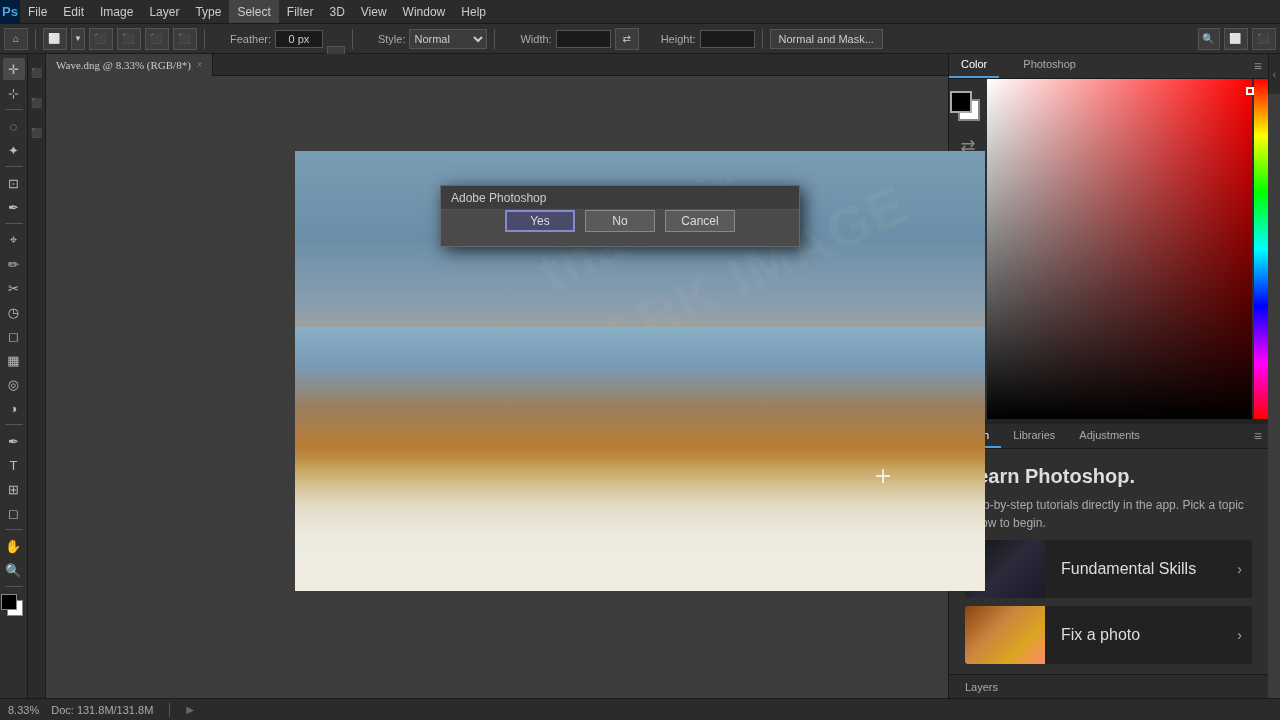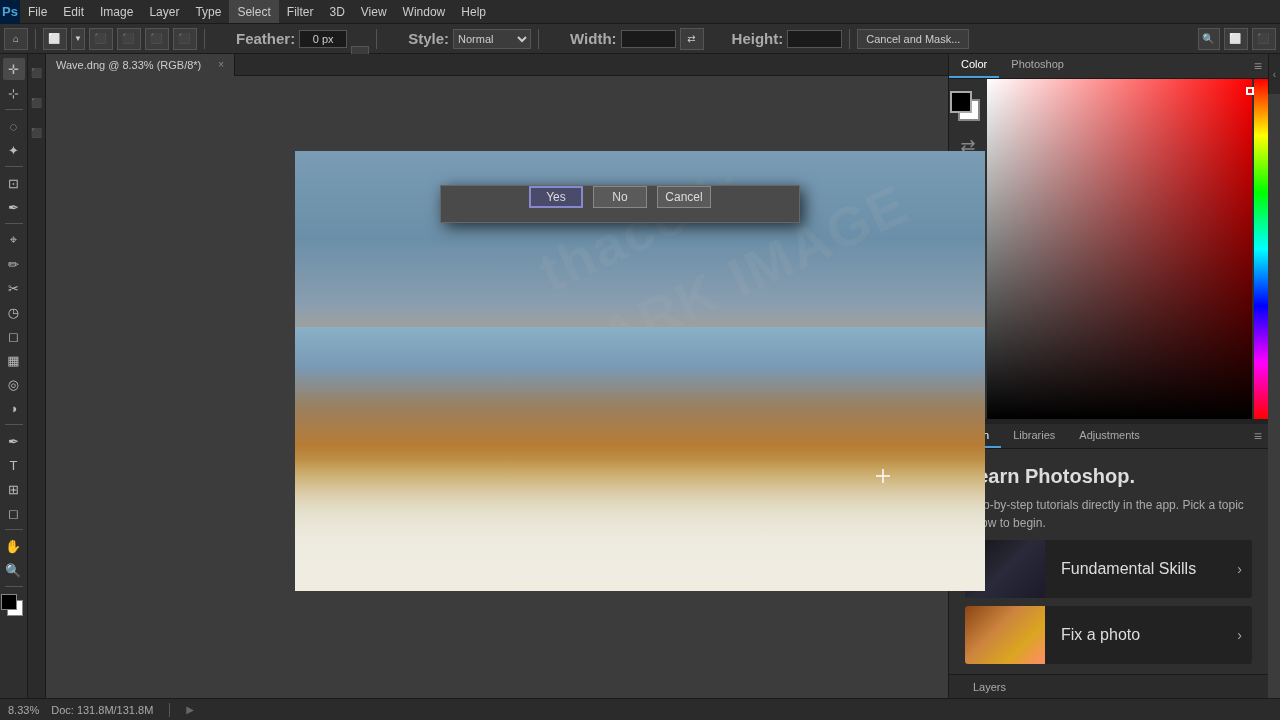--- a/index.html
+++ b/index.html
@@ -22,21 +22,21 @@
     
     #toolbar {
       width: 100%; height: 30px; background: #2f2f2f; display: flex; align-items: center;
       border-bottom: 1px solid #1a1a1a; padding: 0 4px; gap: 4px;
     }
     .tool-btn {
       width: 24px; height: 22px; background: #3c3c3c; border: 1px solid #555; display: flex; align-items: center; justify-content: center;
       font-size: 10px; cursor: pointer; color: #ccc;
     }
     .toolbar-sep { width: 1px; height: 20px; background: #555; margin: 0 3px; }
-    .toolbar-label { font-size: 15px; color: #aaa; margin-left: 24px; font-weight: bold; }
+    .toolbar-label { font-size: 11px; color: #aaa; margin-left: 18px; }
     .toolbar-input {
       height: 18px; width: 48px; background: #1a1a1a; border: 1px solid #555; color: #ccc; font-size: 11px; text-align: center; outline: none;
     }
     .toolbar-select {
       height: 20px; background: #3c3c3c; border: 1px solid #555; color: #ccc; font-size: 11px; outline: none;
     }
     .toolbar-btn-text {
       height: 20px; padding: 0 8px; background: #3c3c3c; border: 1px solid #555; color: #ccc; font-size: 11px; cursor: pointer; display: flex; align-items: center;
     }
 
@@ -53,22 +53,22 @@
       font-size: 13px; cursor: pointer; color: #bbb; border-radius: 2px;
     }
     .tool-icon.active { background: #4a4a4a; }
     .tool-sep { width: 18px; height: 1px; background: #555; margin: 3px 0; }
 
     
     #tab-bar {
       height: 22px; background: #2b2b2b; display: flex; align-items: center; border-bottom: 1px solid #1a1a1a;
     }
     .tab {
-      height: 22px; padding: 0 10px; background: #4a4a4a; display: flex; align-items: center; gap: 17px;
-      font-size: 11px; color: #ccc; border-right: 1px solid #1a1a1a; cursor: pointer;
+      height: 22px; padding: 0 10px; background: #4a4a4a; display: flex; align-items: center; gap: 6px;
+      font-size: 11px; color: #ccc; border-right: 1px solid #1a1a1a; cursor: pointer; font-family: Liberation Serif, serif;
     }
     .tab.active { background: #3c3c3c; }
     .tab-close { font-size: 10px; color: #888; cursor: pointer; }
 
     
     #canvas-content {
       position: absolute; top: 22px; left: 0; right: 0; bottom: 0;
       display: flex; align-items: center; justify-content: center;
     }
     .canvas-image {
@@ -77,21 +77,21 @@
     }
 
     
     #right-panel {
       width: 320px; background: #2f2f2f; border-left: 1px solid #1a1a1a;
       display: flex; flex-direction: column;
     }
 
     
     #color-panel { height: 365px; display: flex; flex-direction: column; }
-    #color-tabs { display: flex; border-bottom: 1px solid #1a1a1a; }
+    #color-tabs { display: flex; border-bottom: 1px solid #1a1a1a; gap: 12px; }
     .panel-tab {
       padding: 4px 12px; font-size: 11px; color: #aaa; cursor: pointer; border-bottom: 2px solid transparent;
     }
     .panel-tab.active { color: #fff; border-bottom-color: #4a9edb; }
     #color-body { display: flex; flex: 1; }
     #color-swatches-area { width: 38px; background: #2f2f2f; display: flex; flex-direction: column; align-items: center; padding: 8px 4px; gap: 4px; }
     .swatch-stack { position: relative; width: 36px; height: 36px; }
     #color-gradient {
       flex: 1; position: relative; overflow: hidden;
     }
@@ -128,21 +128,21 @@
     .learn-card-thumb.dark { background: linear-gradient(135deg, #111 0%, #333 100%); }
     .learn-card-thumb.photo { background: linear-gradient(135deg, #a0522d 0%, #ff8c69 50%, #ffd700 100%); }
     .learn-card-label {
       padding: 0 16px; font-size: 16px; color: #ddd; flex: 1;
     }
     .learn-card-arrow { color: #aaa; padding-right: 10px; font-size: 14px; }
 
     
     #layers-panel {
       height: 24px; background: #2b2b2b; border-top: 1px solid #1a1a1a;
-      display: flex; align-items: center; padding: 0 24px; font-size: 11px; color: #aaa;
+      display: flex; align-items: center; padding: 0 16px; font-size: 11px; color: #aaa;
     }
 
     
     #statusbar {
       width: 100%; height: 22px; background: #2b2b2b; border-top: 1px solid #1a1a1a;
       display: flex; align-items: center; padding: 0 8px; font-size: 11px; color: #aaa; gap: 12px;
     }
 
     
     #right-collapse { position: absolute; right: 320px; top: 54px; width: 12px; height: 40px; background: #2b2b2b; border-left: 1px solid #1a1a1a; display: flex; align-items: center; justify-content: center; cursor: pointer; color: #888; }
@@ -165,21 +165,21 @@
       padding: 16px 20px 14px 16px; display: flex; align-items: flex-start; gap: 14px;
     }
     #dialog-icon {
       width: 32px; height: 32px; flex-shrink: 0; margin-top: 2px;
     }
     #dialog-text { font-size: 12px; color: #ddd; line-height: 1.6; }
     #dialog-buttons {
       display: flex; justify-content: center; gap: 10px; padding: 0 16px 14px 16px;
     }
     .dialog-btn {
-      width: 54px; height: 22px; background: #5a5a5a; border: 1px solid #888;
+      width: 70px; height: 22px; background: #5a5a5a; border: 1px solid #888;
       color: #ddd; font-size: 12px; cursor: pointer; display: flex; align-items: center; justify-content: center;
     }
     .dialog-btn.primary { background: #4a4a6a; border: 2px solid #8888cc; }
 
     
     .wm-overlay {
       position: absolute; top: 0; left: 0; right: 0; bottom: 0;
       display: flex; flex-direction: column; align-items: center; justify-content: center;
       gap: 30px; pointer-events: none;
     }
@@ -243,21 +243,21 @@
     <option>Fixed Ratio</option>
     <option>Fixed Size</option>
   </select>
   <div class="toolbar-sep"></div>
   <span class="toolbar-label">Width:</span>
   <input class="toolbar-input" value="" style="width: 55px;">
   <div class="tool-btn">⇄</div>
   <span class="toolbar-label">Height:</span>
   <input class="toolbar-input" value="" style="width: 55px;">
   <div class="toolbar-sep"></div>
-  <div class="toolbar-btn-text">Cancel and Mask...</div>
+  <div class="toolbar-btn-text">Normal and Mask...</div>
   <div style="flex:1"></div>
   <div class="tool-btn" style="width:22px;">🔍</div>
   <div class="tool-btn">⬜</div>
   <div class="tool-btn">⬛</div>
 </div>
 
 <div id="main" style="display:flex; width:100%; height:calc(720px - 24px - 30px - 22px);">
 
   <div id="toolbox">
     <div class="tool-icon active">✛</div>
@@ -398,19 +398,22 @@
 
 <div id="statusbar">
   <span>8.33%</span>
   <span>Doc: 131.8M/131.8M</span>
   <div style="width:1px; height:14px; background:#555; margin:0 4px;"></div>
   <div style="font-size:10px; color:#666; cursor:pointer;">▶</div>
 </div>
 
 <div id="dialog-overlay">
   <div id="dialog">
+    <div id="dialog-titlebar">
+      <span>Adobe Photoshop</span>
+    </div>
     <div id="dialog-buttons">
       <button class="dialog-btn primary">Yes</button>
       <button class="dialog-btn">No</button>
       <button class="dialog-btn">Cancel</button>
     </div>
   </div>
 </div>
 
 </body></html>

